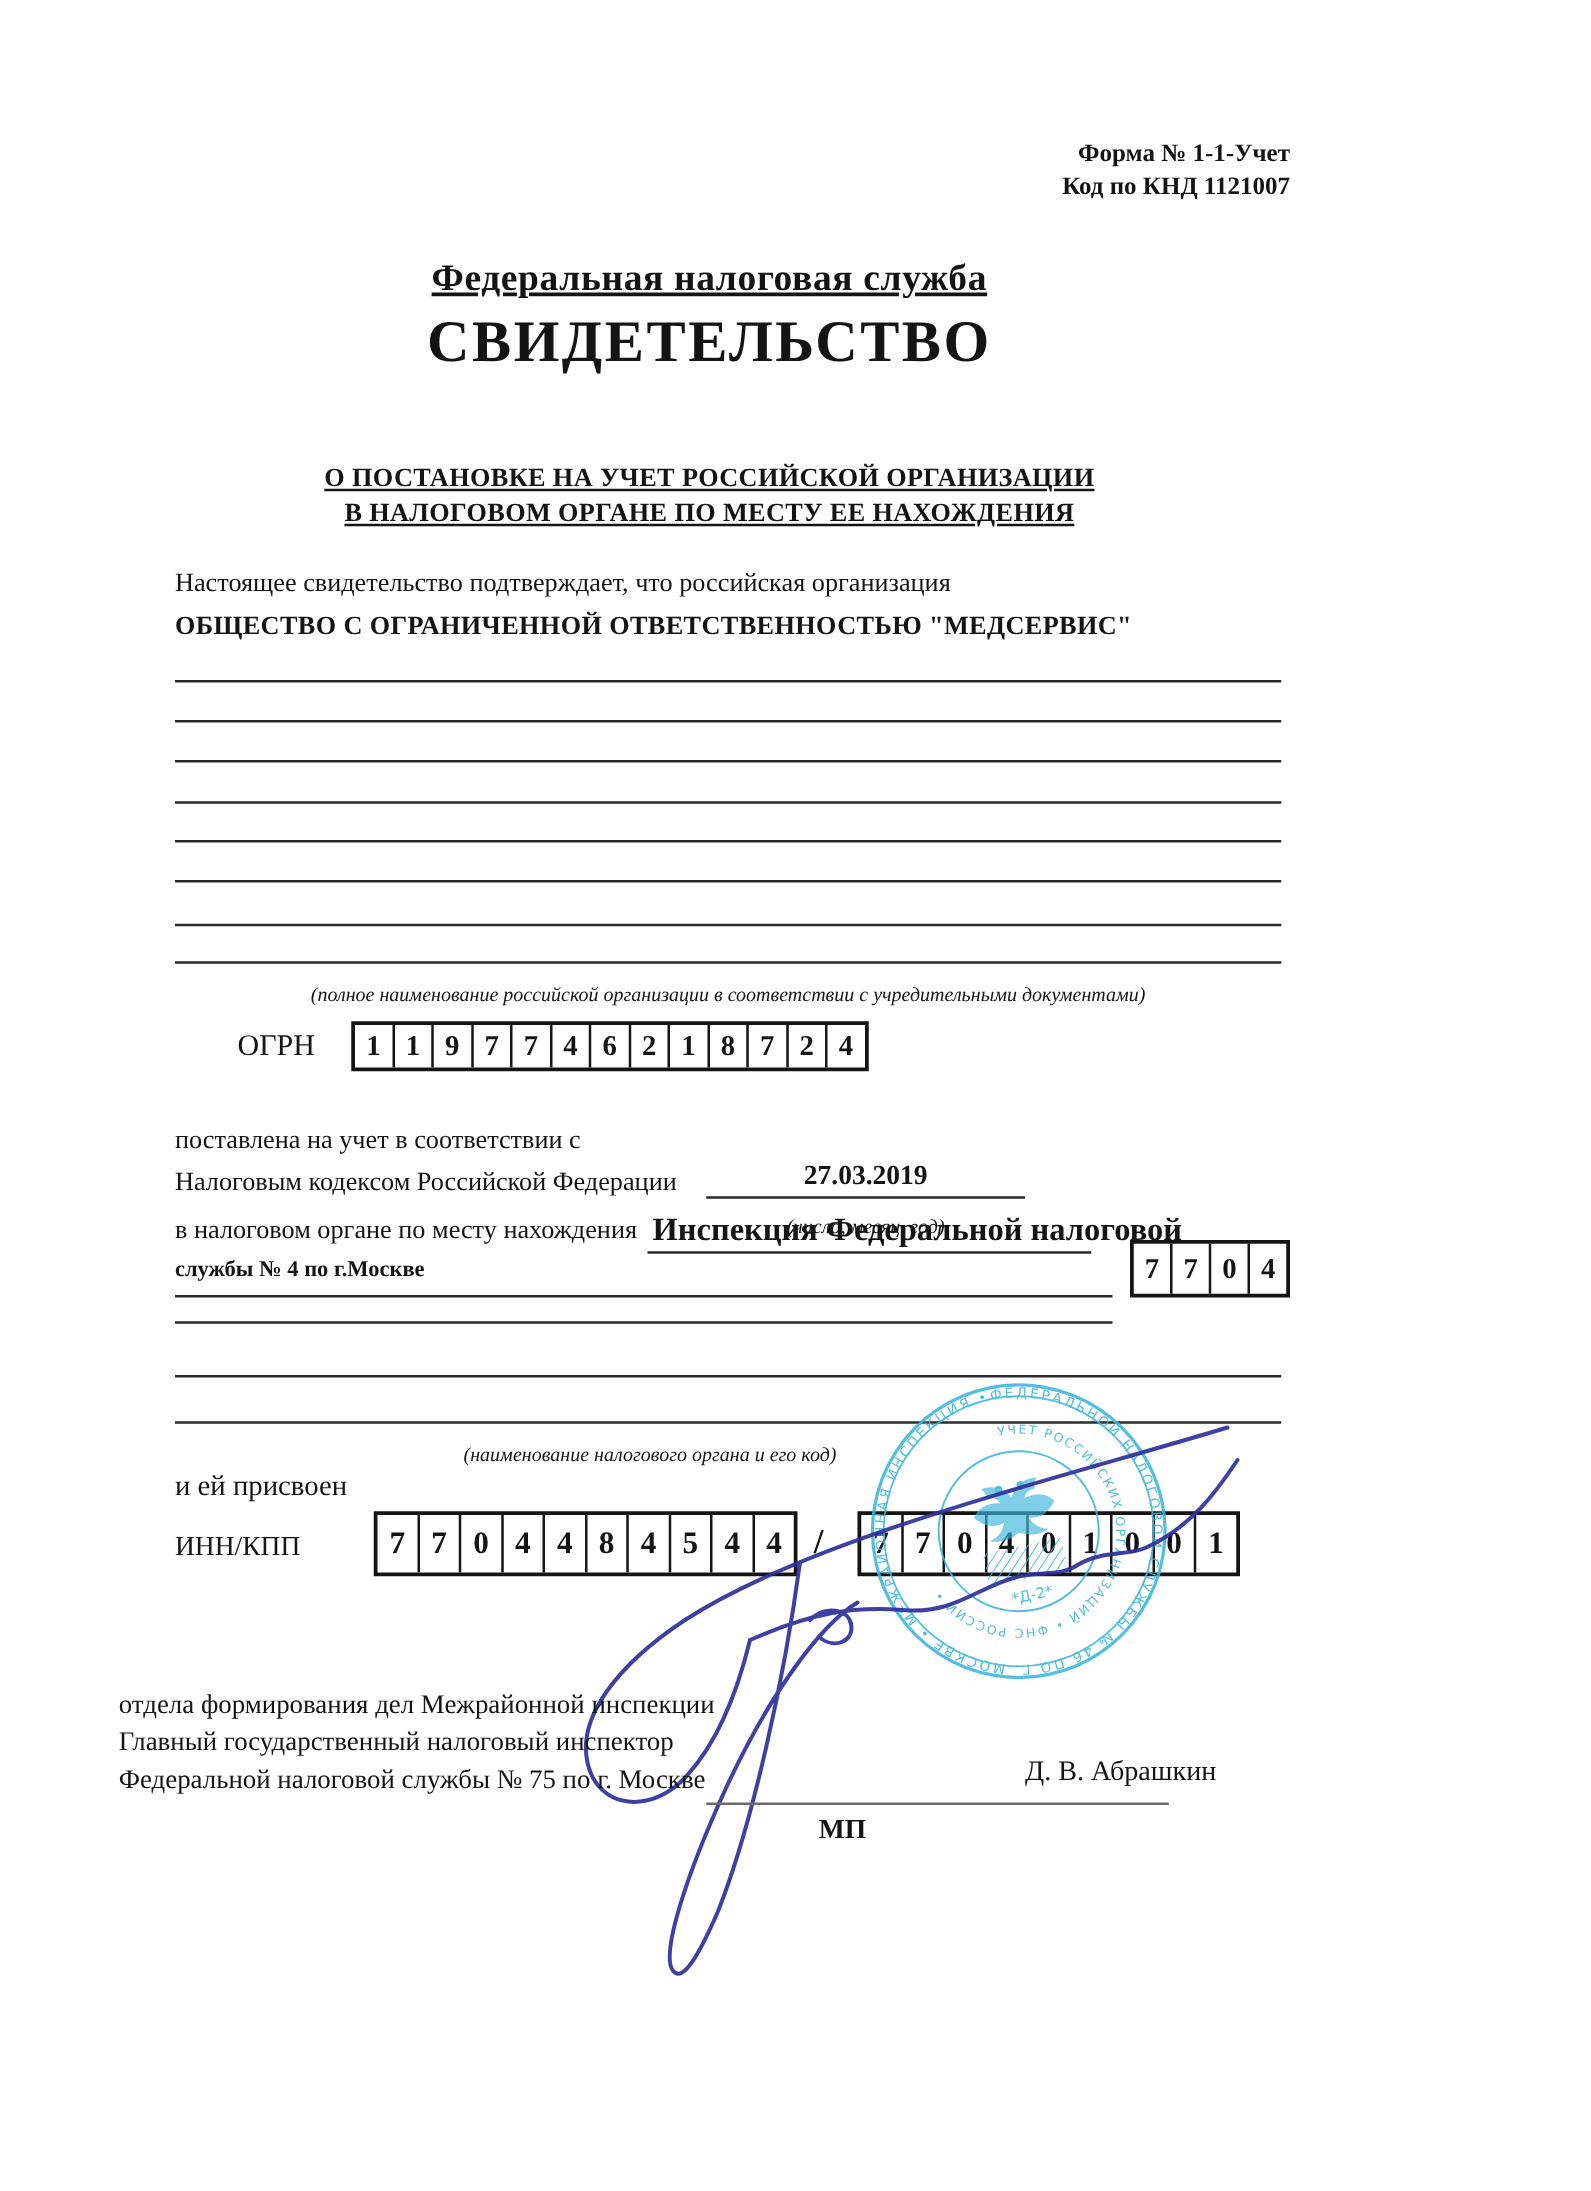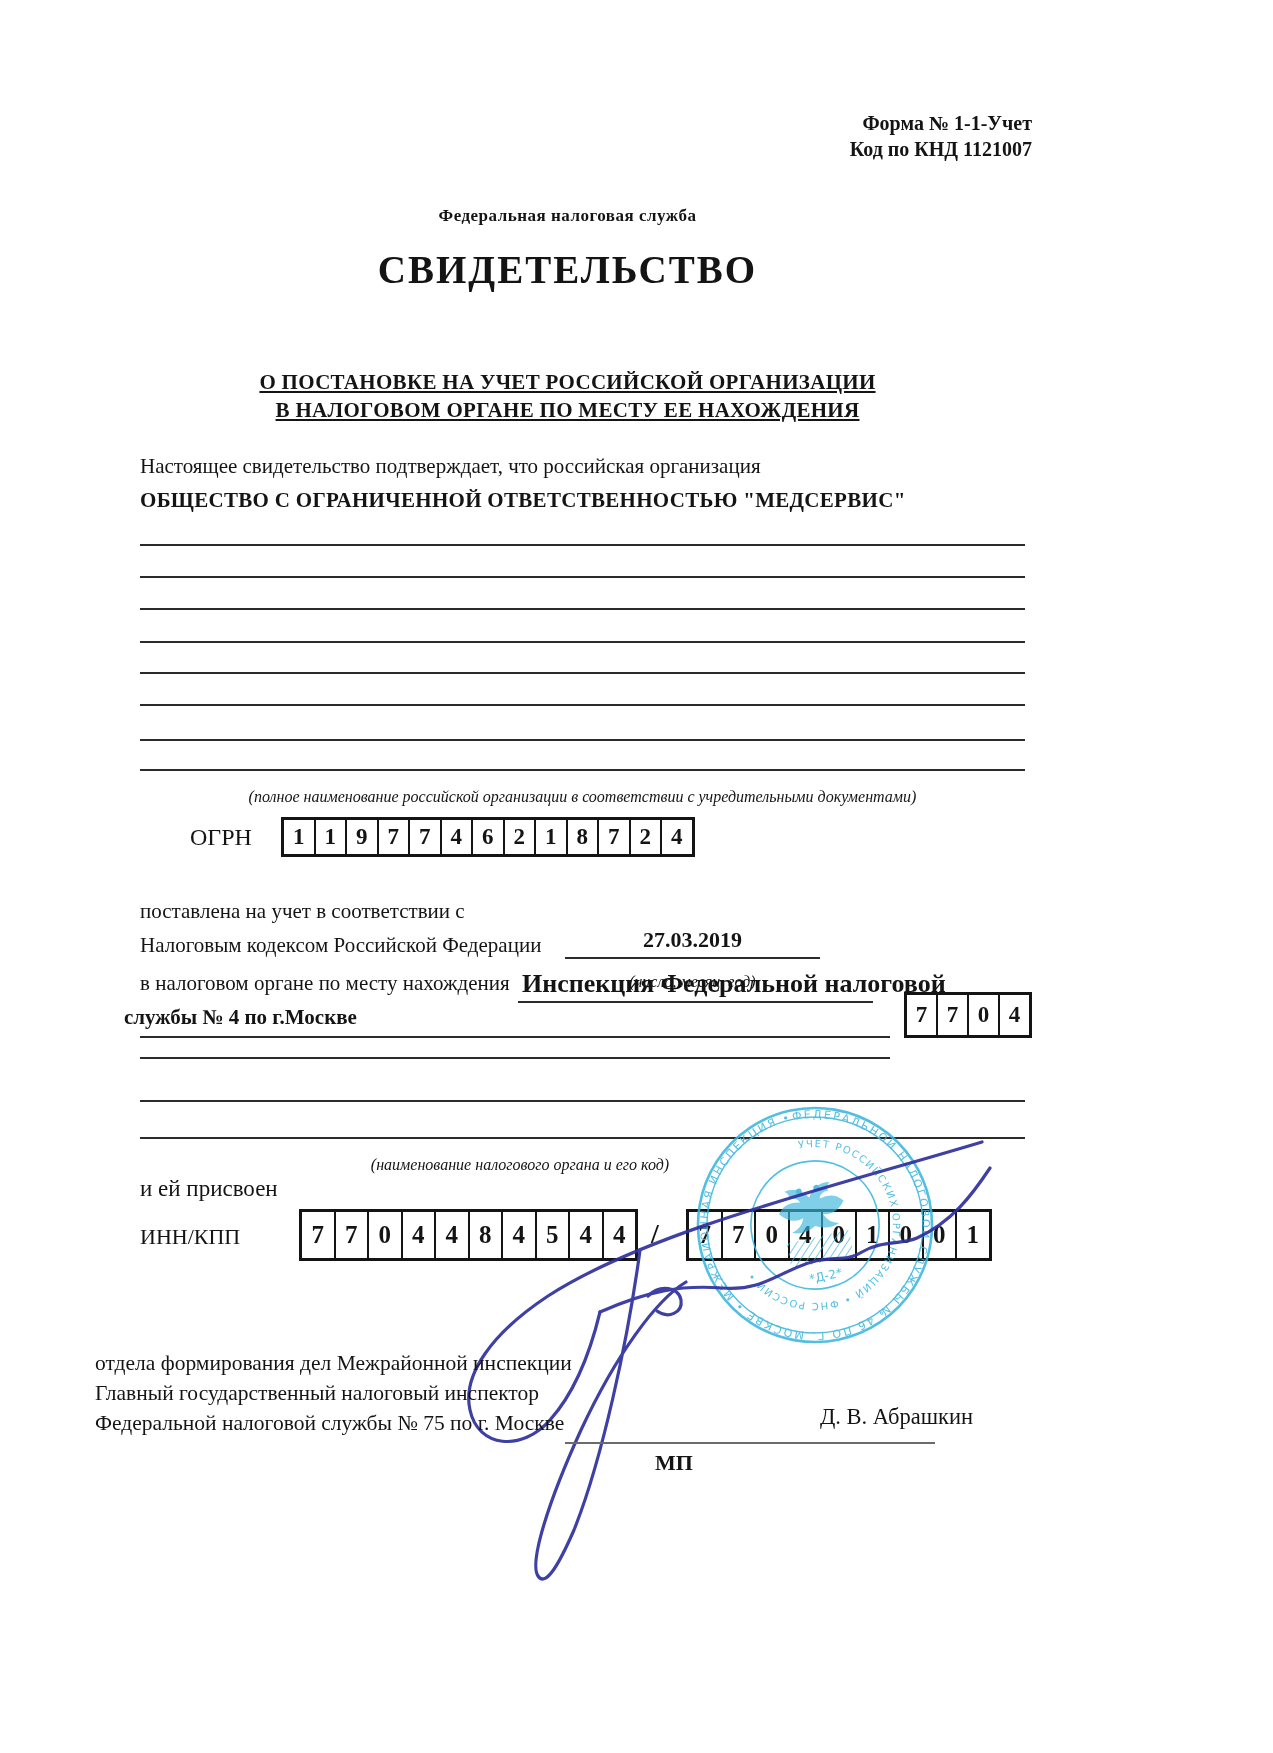--- a/index.html
+++ b/index.html
@@ -10,22 +10,22 @@
     color:#141414;
     position:relative;
     overflow:hidden;
   }
   .abs{position:absolute;}
   .rule{position:absolute;height:0;border-top:2px solid #2b2b2b;}
   .rule.gray{border-top:2px solid #6b6b6b;}
   .center{text-align:center;}
   .bold{font-weight:bold;}
   .meta{font-size:20px;font-weight:bold;line-height:26px;text-align:right;}
-  .agency{font-size:17px;font-weight:bold;letter-spacing:.5px;}
-  .doctitle{font-size:39px;font-weight:bold;letter-spacing:2px;}
+  .agency{font-size:30px;font-weight:bold;letter-spacing:.5px;text-decoration:underline;}
+  .doctitle{font-size:47px;font-weight:bold;letter-spacing:2px;}
   .subtitle{font-size:21px;font-weight:bold;line-height:28px;letter-spacing:.3px;}
   .body-text{font-size:21px;}
   .company{font-size:21px;font-weight:bold;letter-spacing:.3px;}
   .caption{font-size:16px;font-style:italic;margin-top:12px;}
   .fieldlabel{font-size:24px;}
   .digit-row{display:flex;border:3px solid #141414;background:#fff;}
   .digit-cell{
     display:flex;align-items:center;justify-content:center;
     font-weight:bold;font-size:23px;
     border-left:2px solid #141414;
@@ -89,21 +89,21 @@
 <div class="abs body-text" style="left:140px;top:933px;">Налоговым кодексом Российской Федерации</div>
 
 <div class="abs bold center" style="left:565px;top:927px;width:255px;font-size:22px;">27.03.2019</div>
 <div class="rule" style="left:565px;top:957px;width:255px;"></div>
 <div class="abs caption center" style="left:565px;top:961px;width:255px;">(число, месяц, год)</div>
 
 <div class="abs body-text" style="left:140px;top:971px;">в налоговом органе по месту нахождения</div>
 <div class="abs bold" style="left:522px;top:969px;font-size:26px;">Инспекция Федеральной налоговой</div>
 <div class="rule" style="left:518px;top:1001px;width:355px;"></div>
 
-<div class="abs bold" style="left:124px;top:1005px;font-size:21px;">службы № 4 по г.Москве</div>
+<div class="abs bold" style="left:140px;top:1005px;font-size:18px;">службы № 4 по г.Москве</div>
 <div class="rule" style="left:140px;top:1036px;width:750px;"></div>
 
 <div class="abs digit-row code" style="left:904px;top:992px;">
   <div class="digit-cell">7</div>
   <div class="digit-cell">7</div>
   <div class="digit-cell">0</div>
   <div class="digit-cell">4</div>
 </div>
 
 <div class="rule" style="left:140px;top:1057px;width:750px;"></div>

